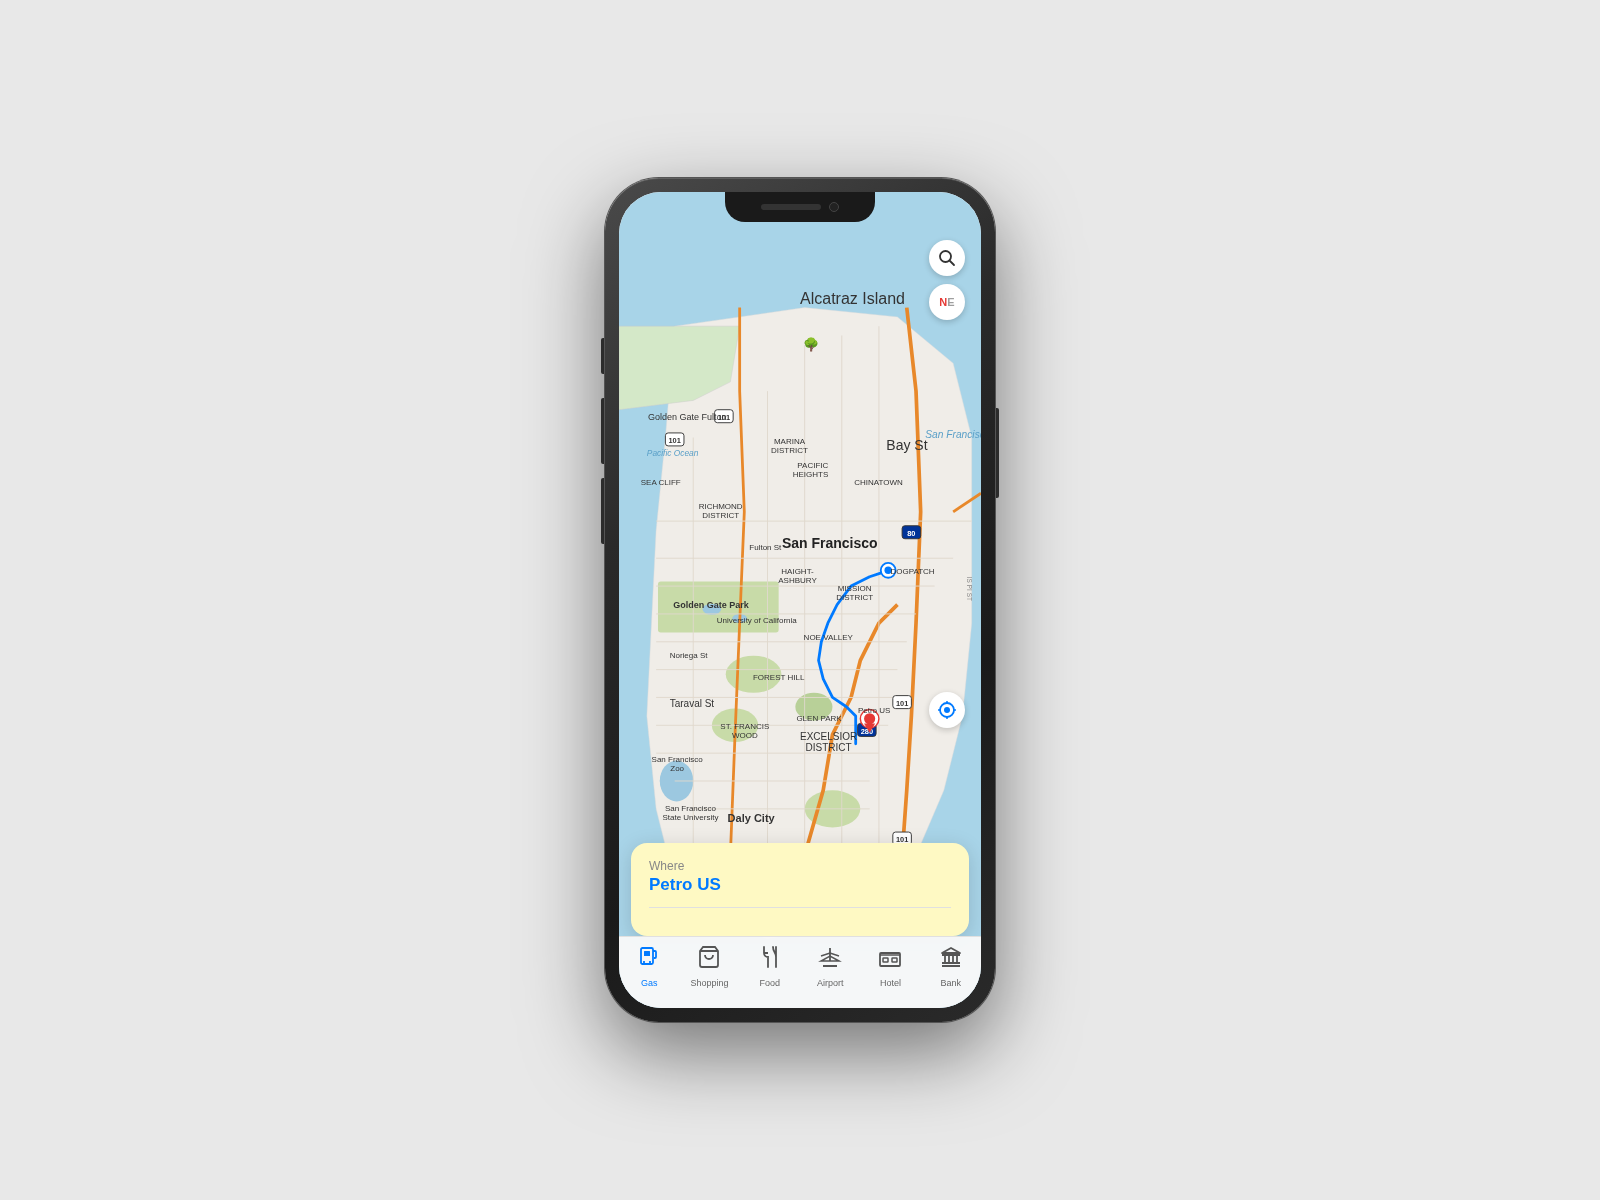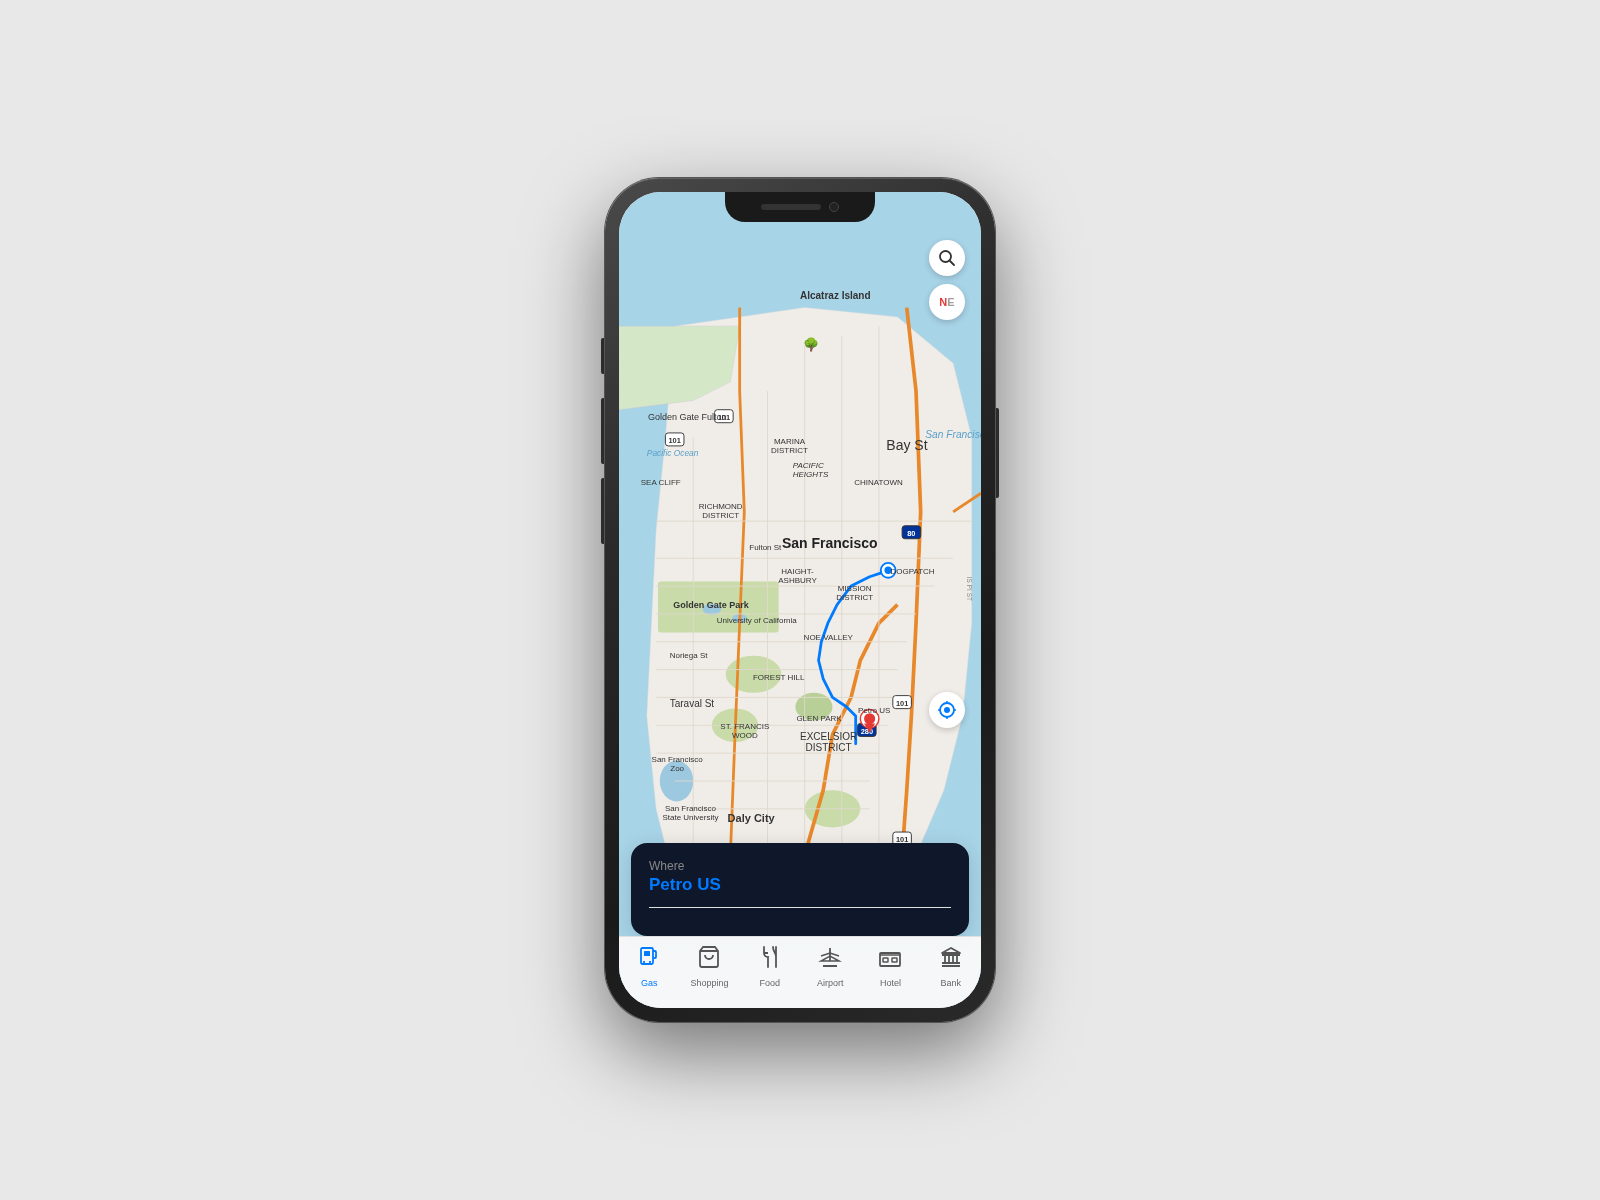--- a/index.html
+++ b/index.html
@@ -180,21 +180,21 @@
       box-shadow: 0 2px 6px rgba(0,0,0,0.2);
       z-index: 20;
     }
 
     
     .bottom-card {
       position: absolute;
       bottom: 72px;
       left: 12px;
       right: 12px;
-      background: #0f172a;
+      background: #fef9c3;
       border-radius: 16px;
       padding: 16px 18px;
       box-shadow: 0 4px 20px rgba(0,0,0,0.15);
       z-index: 30;
     }
 
     .card-where {
       margin-bottom: 12px;
     }
     .card-label {
@@ -391,31 +391,31 @@
         <circle cx="290" cy="343" r="4" fill="#007AFF"></circle>
 
         <text x="375" y="350" font-size="7" fill="#888" transform="rotate(90,375,350)">IS PI ST</text>
 
         <text x="330" y="200" font-size="11" fill="#5ba0c8" font-style="italic">San Francisco Bay</text>
         <text x="30" y="220" font-size="9" fill="#5ba0c8" font-style="italic">Pacific Ocean</text>
       </svg>
 
       <div class="map-label bold" style="top:42%; left:45%;">San Francisco</div>
 
-      <div class="map-label" style="top:12%; left:50%; font-size:10px; font-weight:700;">Alcatraz Island</div>
+      <div class="map-label" style="top:12%; left:50%; font-size:16px; font-weight:400;">Alcatraz Island</div>
 
       <div class="map-label" style="top:27%; left:8%; font-size:9px;">Golden Gate Fulton</div>
 
       <div class="map-label" style="top:30%; left:42%; font-size:8px; text-align:center;">MARINA<br>DISTRICT</div>
 
       <div class="map-label" style="top:30%; left:65%; font-size:14px;padding-left:32px;">Bay St</div>
 
       <div class="map-label" style="top:35%; left:65%; font-size:8px;">CHINATOWN</div>
 
-      <div class="map-label" style="top:33%; left:48%; font-size:8px; text-align:left;font-style:italic;">PACIFIC<br>HEIGHTS</div>
+      <div class="map-label" style="top:33%; left:48%; font-size:8px; text-align:right;">PACIFIC<br>HEIGHTS</div>
 
       <div class="map-label" style="top:38%; left:22%; font-size:8px; text-align:center;">RICHMOND<br>DISTRICT</div>
 
       <div class="map-label" style="top:43%; left:36%; font-size:8px;">Fulton St</div>
 
       <div class="map-label" style="top:46%; left:44%; font-size:8px; text-align:center;">HAIGHT-<br>ASHBURY</div>
 
       <div class="map-label" style="top:48%; left:60%; font-size:8px; text-align:center;">MISSION<br>DISTRICT</div>
 
       <div class="map-label" style="top:46%; left:75%; font-size:8px;">DOGPATCH</div>

